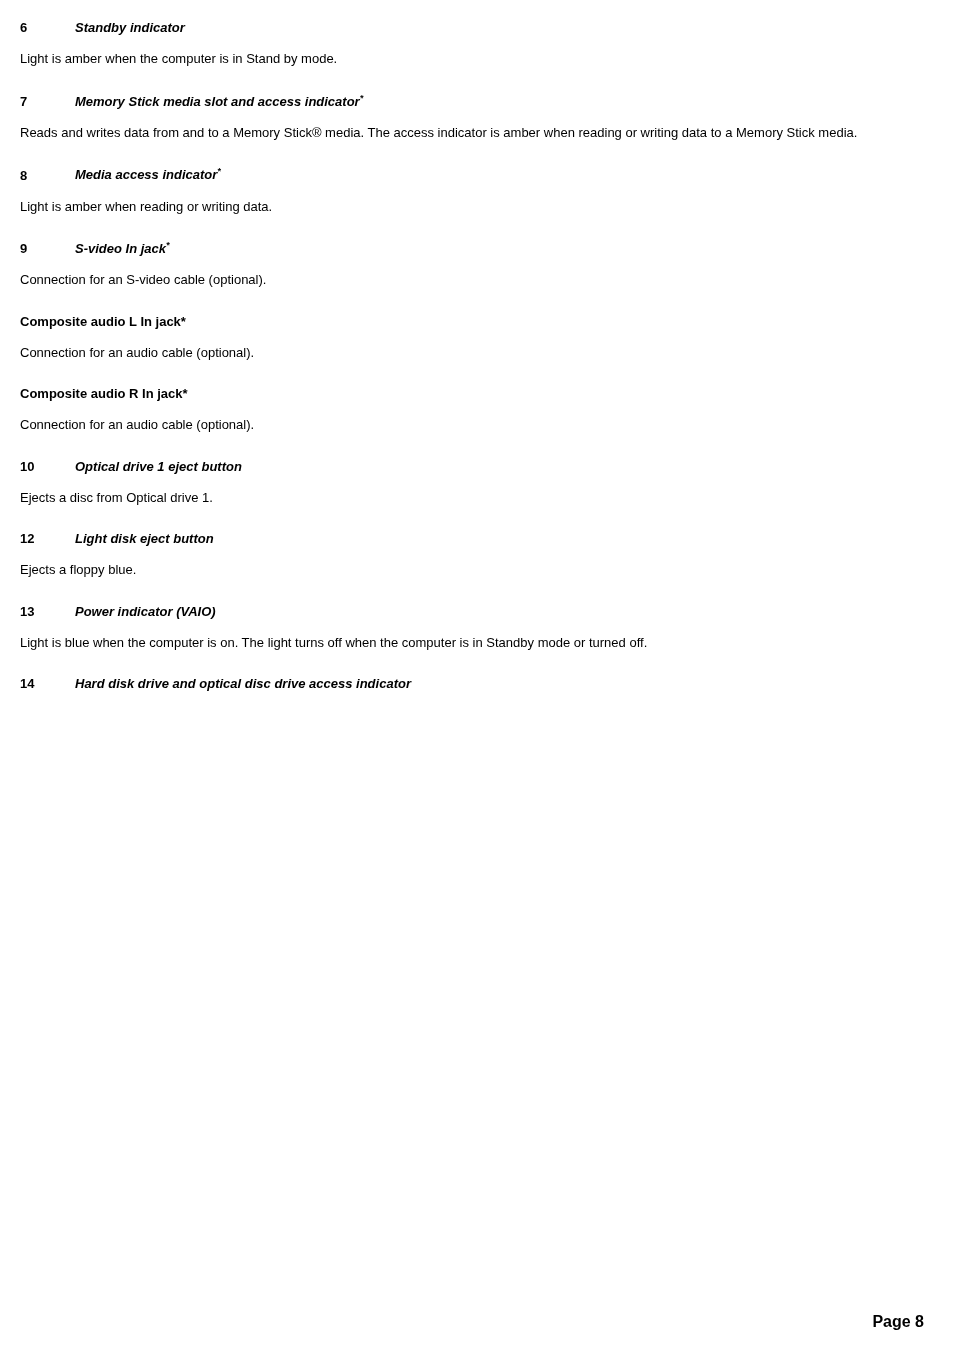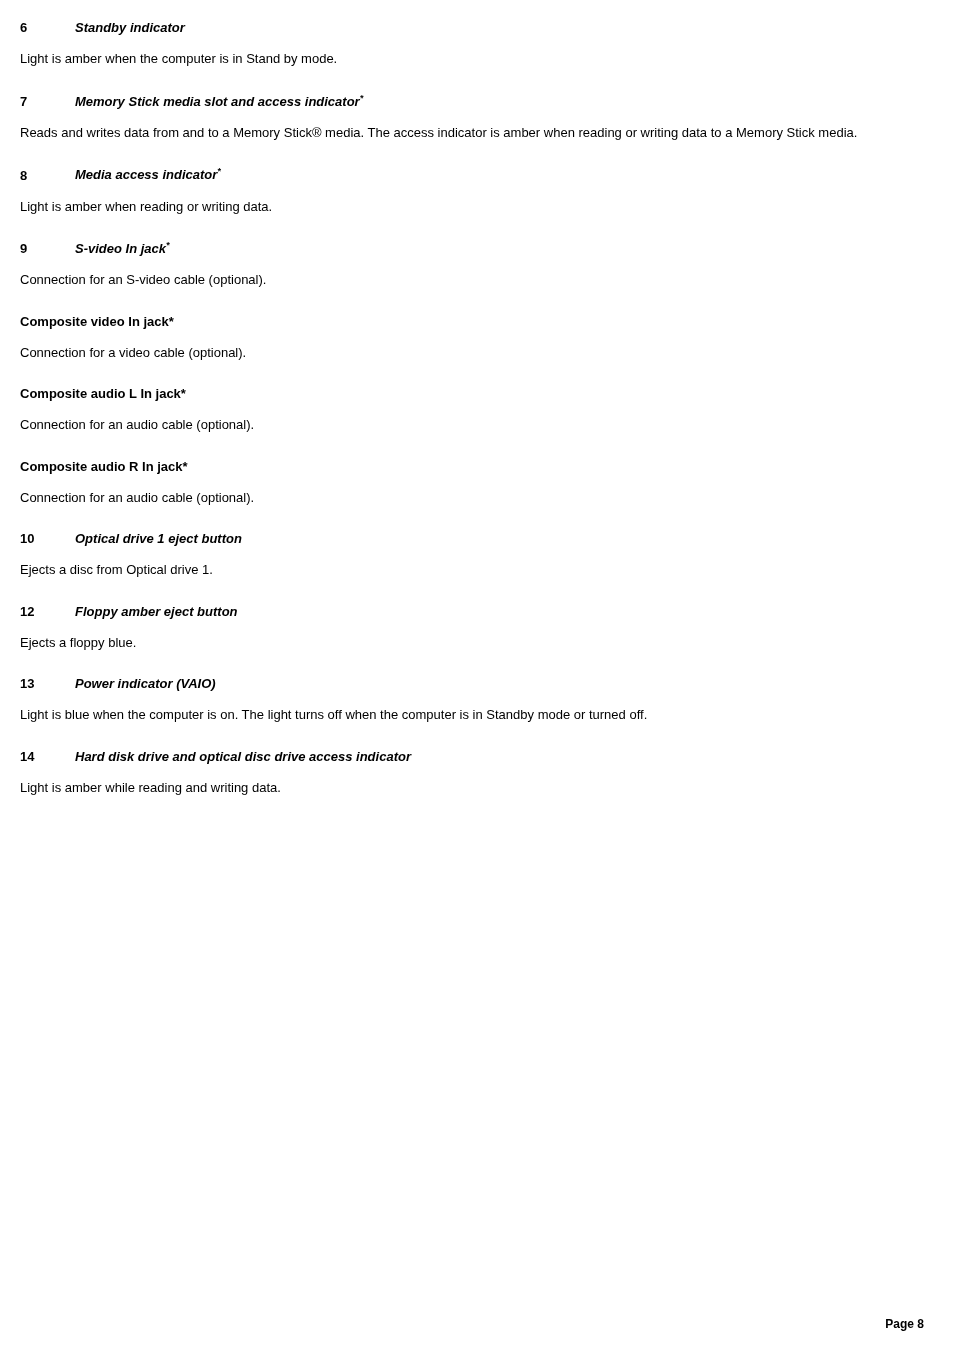--- a/index.html
+++ b/index.html
@@ -56,21 +56,21 @@
     .section-subheading {
       font-weight: bold;
       font-size: 13px;
       margin-bottom: 14px;
     }
 
     .page-footer {
       position: absolute;
       bottom: 20px;
       right: 30px;
-      font-size: 12px;
+      font-size: 16px;
       font-weight: bold;
     }
   </style>
 </head>
 <body>
 
 <div id="content">
     <div class="section">
       <div class="section-heading">
         <span class="section-number">6</span>
@@ -93,56 +93,51 @@
       <p class="section-body">Light is amber when reading or writing data.</p>
     </div>
     <div class="section">
       <div class="section-heading">
         <span class="section-number">9</span>
         <span class="section-title">S-video In jack<span class="superscript">*</span></span>
       </div>
       <p class="section-body">Connection for an S-video cable (optional).</p>
     </div>
     <div class="section">
-      <div class="section-subheading">Composite video In jack<span class="superscript">*</span></div>
-      <p class="section-body">Connection for a video cable (optional).</p>
-    </div>
-    <div class="section">
       <div class="section-subheading">Composite audio L In jack<span class="superscript">*</span></div>
       <p class="section-body">Connection for an audio cable (optional).</p>
     </div>
     <div class="section">
       <div class="section-subheading">Composite audio R In jack<span class="superscript">*</span></div>
       <p class="section-body">Connection for an audio cable (optional).</p>
     </div>
     <div class="section">
       <div class="section-heading">
         <span class="section-number">10</span>
         <span class="section-title">Optical drive 1 eject button</span>
       </div>
       <p class="section-body">Ejects a disc from Optical drive 1.</p>
     </div>
     <div class="section">
       <div class="section-heading">
         <span class="section-number">12</span>
-        <span class="section-title">Floppy amber eject button</span>
+        <span class="section-title">Light disk eject button</span>
       </div>
       <p class="section-body">Ejects a floppy blue.</p>
     </div>
     <div class="section">
       <div class="section-heading">
         <span class="section-number">13</span>
         <span class="section-title">Power indicator (VAIO)</span>
       </div>
       <p class="section-body">Light is blue when the computer is on. The light turns off when the computer is in Standby mode or turned off.</p>
     </div>
     <div class="section">
       <div class="section-heading">
         <span class="section-number">14</span>
         <span class="section-title">Hard disk drive and optical disc drive access indicator</span>
       </div>
-      <p class="section-body">Light is amber while reading and writing data.</p>
     </div>
   </div>
 
 <div class="page-footer">
   <span>Page 8</span>
 </div>
 
 </body></html>

